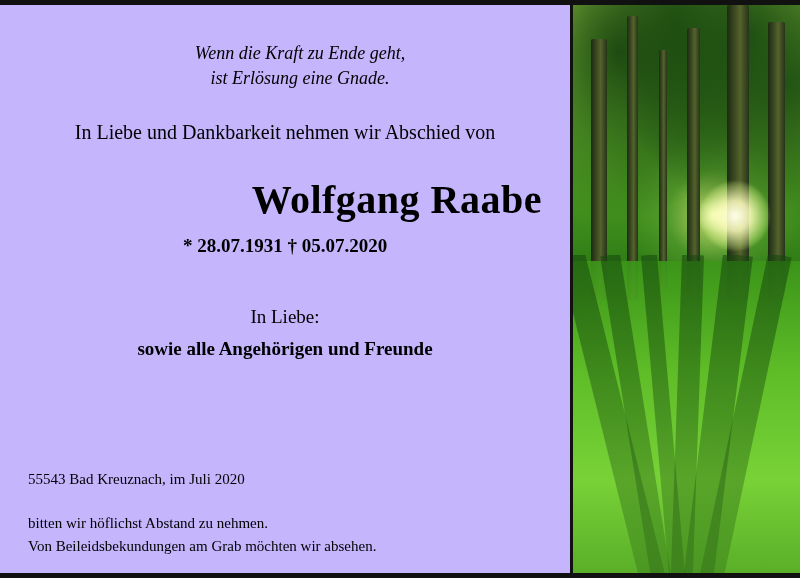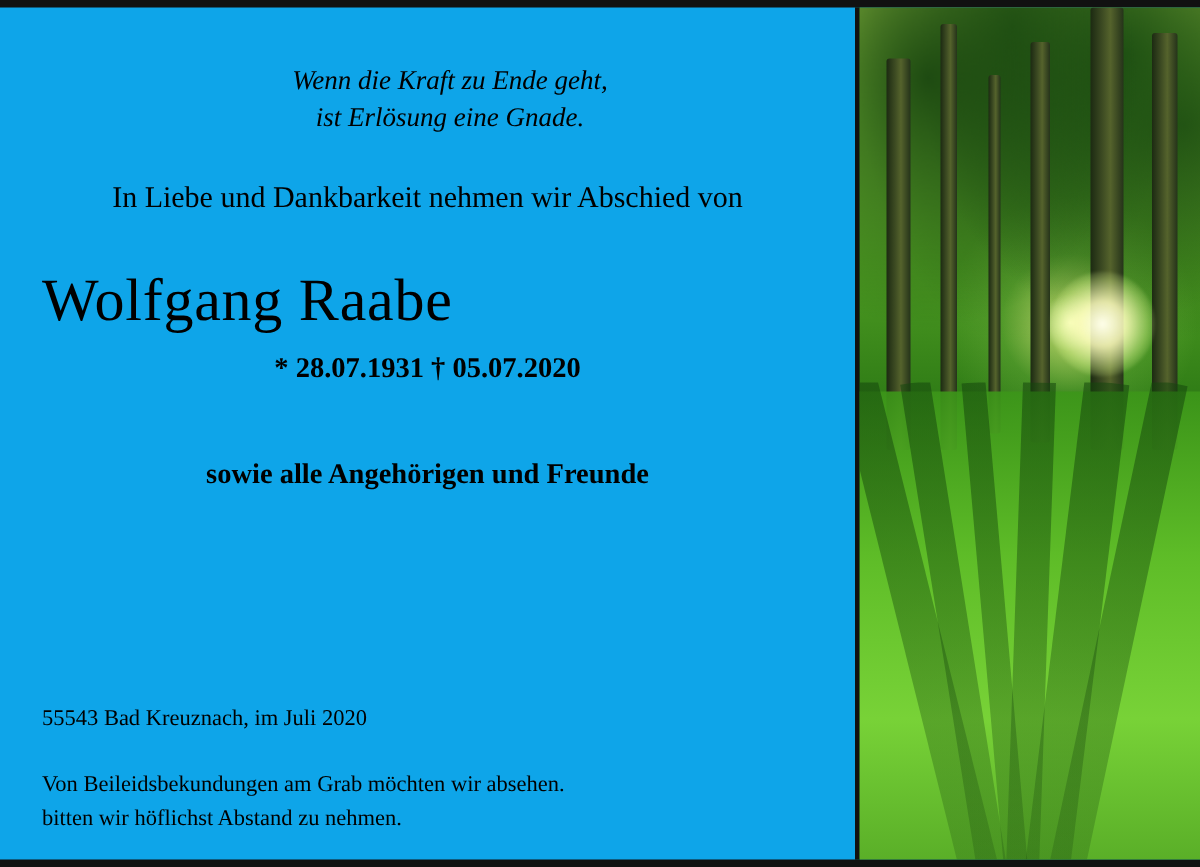--- a/index.html
+++ b/index.html
@@ -12,21 +12,21 @@
     height: 578px;
     font-family: "Liberation Serif", serif;
     color: #000000;
     overflow: hidden;
   }
   .obituary {
     position: relative;
     width: 800px;
     height: 578px;
     box-sizing: border-box;
-    background: #0ea5e9;
+    background: #c4b5fd;
     border-top: 5px solid #111111;
     border-bottom: 5px solid #111111;
     display: flex;
     flex-direction: row;
   }
   .text-column {
     position: relative;
     width: 570px;
     height: 100%;
     box-sizing: border-box;
@@ -53,23 +53,23 @@
     margin-left: 30px;
   }
   .motto div { white-space: nowrap; }
 
   .farewell {
     text-align: center;
     font-size: 20px;
     margin-top: 30px;
   }
   .name {
-    text-align: left;
+    text-align: right;
     font-size: 40px;
-    font-weight: normal;
+    font-weight: bold;
     letter-spacing: 0.5px;
     margin-top: 32px;
   }
   .dates {
     text-align: center;
     font-size: 19px;
     font-weight: bold;
     margin-top: 12px;
   }
   .dates .birth { }
@@ -174,28 +174,29 @@
         <span class="symbol">*</span>
         <span>28.07.1931</span>
       </span>
       <span class="death">
         <span class="symbol">†</span>
         <span>05.07.2020</span>
       </span>
     </div>
 
     <div class="dedication">
+      <div class="intro">In Liebe:</div>
       <div class="relatives">sowie alle Angehörigen und Freunde</div>
     </div>
 
     <div class="footer">
       <div class="place">55543 Bad Kreuznach, im Juli 2020</div>
       <div class="note">
+        <div>bitten wir höflichst Abstand zu nehmen.</div>
         <div>Von Beileidsbekundungen am Grab möchten wir absehen.</div>
-        <div>bitten wir höflichst Abstand zu nehmen.</div>
       </div>
     </div>
 
   </div>
 
   <div class="photo-column">
     <div class="photo">
       <div class="canopy"></div>
 
       <div class="trunk" style="left:8%;  top:6%;  width:16px; height:46%;"></div>

